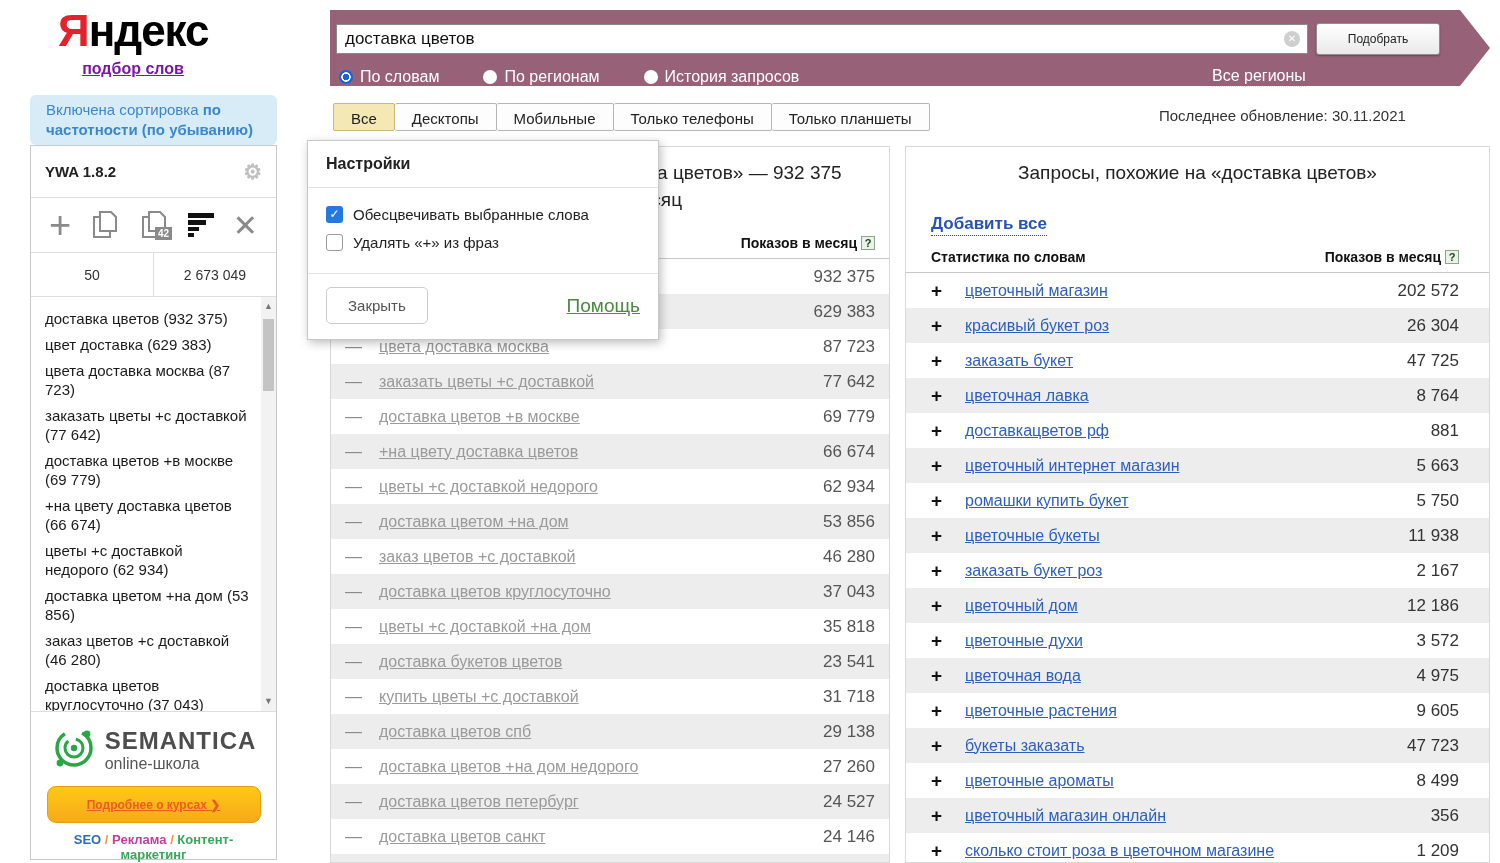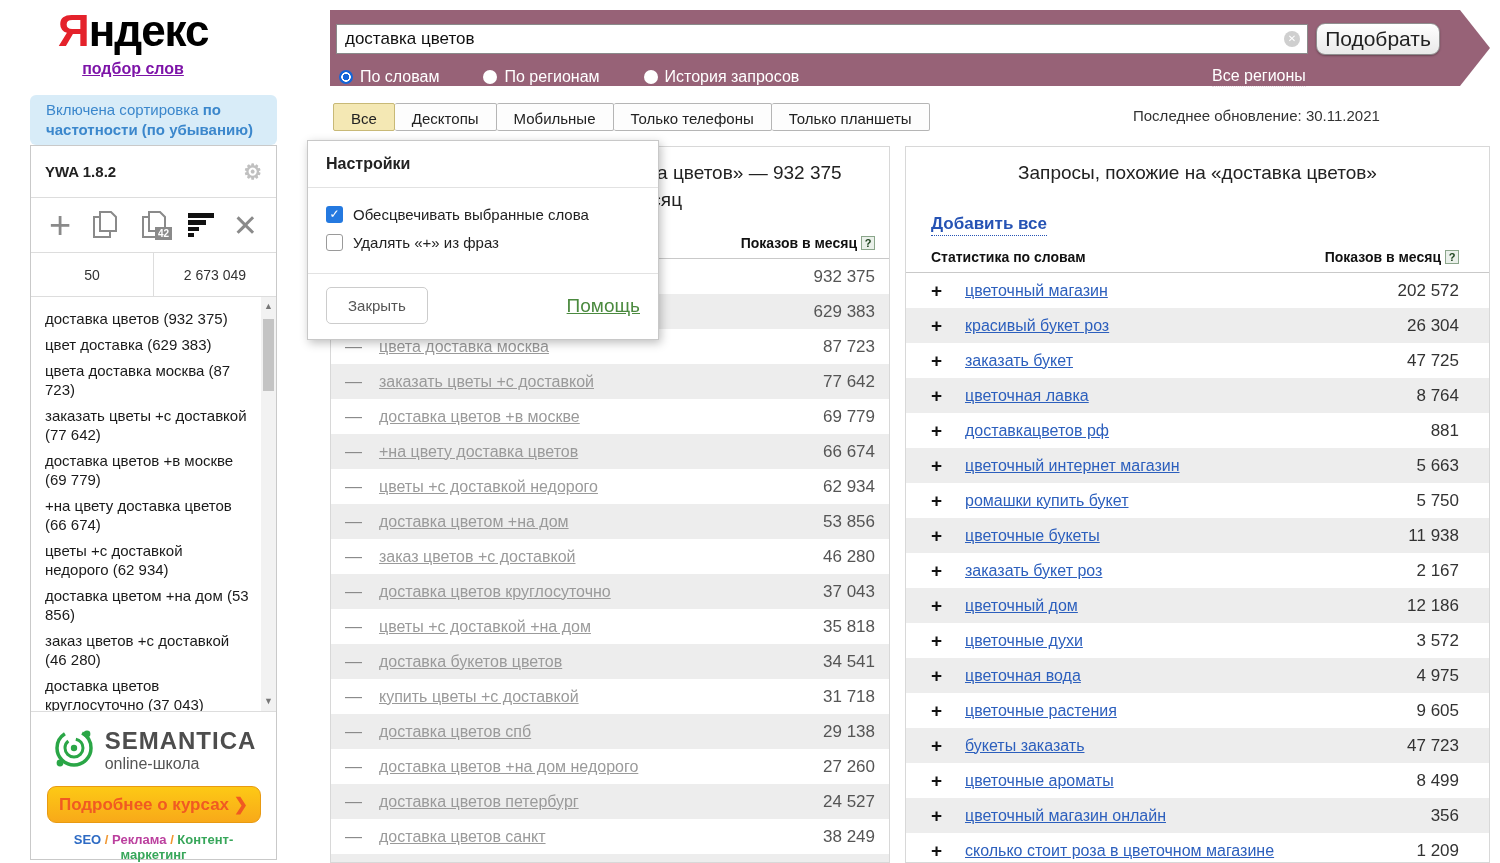--- a/index.html
+++ b/index.html
@@ -23,38 +23,38 @@
   
   .ribbon { position:absolute; left:330px; top:10px; width:1130px; height:76px; background:#976277; }
   .ribbon:after { content:""; position:absolute; right:-30px; top:0; width:0; height:0;
                   border-top:38px solid transparent; border-bottom:38px solid transparent; border-left:30px solid #976277; }
   .query-wrap { position:absolute; left:6px; top:14px; width:972px; height:30px; }
   .query-input { width:100%; height:100%; border:1px solid #8a8a8a; padding:0 30px 0 8px;
                  font-size:17px; font-family:"Liberation Sans",sans-serif; color:#111; }
   .clear-q { position:absolute; right:8px; top:7px; width:16px; height:16px; border-radius:50%;
              background:#cfcfcf; color:#fff; font-size:10px; line-height:16px; text-align:center; cursor:pointer; }
   .submit-btn { position:absolute; left:986px; top:13px; width:124px; height:32px;
-                background:linear-gradient(#ffffff,#e9e9e9); border:1px solid #8f8f8f; border-radius:9px;
-                font-size:21px; color:#222; font-family:"Liberation Sans",sans-serif; cursor:pointer;
+                background:linear-gradient(#ffffff,#e9e9e9); border:1px solid #8f8f8f; border-radius:3px;
+                font-size:12px; color:#222; font-family:"Liberation Sans",sans-serif; cursor:pointer;
                 box-shadow:0 1px 2px rgba(0,0,0,.3); }
   .radio-row { position:absolute; left:9px; top:58px; display:flex; gap:44px; color:#fff; font-size:16px; }
   .radio-item { display:flex; align-items:center; cursor:pointer; }
   .radio-dot { width:14px; height:14px; border-radius:50%; background:#fff; margin-right:7px; }
   .radio-item.selected .radio-dot {
     background:radial-gradient(circle at center, #1565d8 0 3px, #ffffff 3.5px 4.5px, #1565d8 5px 7px); }
   .regions-link { position:absolute; left:882px; top:57px; color:#fff; font-size:16px;
                   border-bottom:1px dotted #e9dce2; padding-bottom:1px; cursor:pointer; }
 
   
   .tabs { position:absolute; left:333px; top:103px; display:flex; }
   .tab { height:28px; line-height:26px; padding:2px 17px; background:#fdfdfd; border:1px solid #b5b5b5;
          border-left:none; font-size:15px; color:#222; border-radius:2px; cursor:pointer; }
   .tab:first-child { border-left:1px solid #b5b5b5; }
   .tab.active { background:#f4e8b4; border-color:#c8b977; }
-  .last-update { position:absolute; left:1133px; top:107px; font-size:15px; color:#333; }
+  .last-update { position:absolute; left:1159px; top:107px; font-size:15px; color:#333; }
 
   
   .ywa { position:absolute; left:30px; top:145px; width:247px; height:715px; border:1px solid #c9c9c9; background:#fff; }
   .ywa-header { height:52px; border-bottom:1px solid #ddd; display:flex; align-items:center; padding:0 14px;
                 font-weight:bold; font-size:15px; }
   .gear-icon { margin-left:auto; color:#c0c0c0; font-size:21px; cursor:pointer; }
   .ywa-icons { height:55px; border-bottom:1px solid #ddd; display:flex; align-items:center;
                justify-content:space-between; padding:0 18px; }
   .ic { color:#8a8a8a; cursor:pointer; display:flex; align-items:center; }
   .ic-plus { font-size:38px; font-weight:200; line-height:30px; }
@@ -71,22 +71,22 @@
   .sb-up { top:2px; } .sb-down { bottom:2px; }
   .sb-thumb { position:absolute; left:2px; top:22px; width:11px; height:72px; background:#c4c4c4; cursor:grab; }
 
   
   .ad { height:155px; padding:12px 12px 0; }
   .ad-top { display:flex; align-items:center; gap:8px; justify-content:center; }
   .ad-text .ad-name { font-size:24px; font-weight:bold; color:#4d4d4d; letter-spacing:1px; }
   .ad-text .ad-sub { font-size:16px; color:#555; }
   .ad-cta { display:block; width:214px; height:37px; margin:10px auto 8px;
             background:linear-gradient(#fdc915,#f8a919); border:1px solid #e89a12; border-radius:9px;
-            color:#f05a22; font-weight:bold; font-size:17px; font-family:"Liberation Sans",sans-serif;
-            cursor:pointer; }
+            color:#f05a22; font-weight:bold; font-size:12px; font-family:"Liberation Sans",sans-serif;
+            cursor:pointer;text-decoration:underline; }
   .ad-links { text-align:center; margin-top:9px; font-size:13px; font-weight:bold; }
   .ad-links .sep { color:#f0962f; }
   .ad-seo { color:#2e6bc4; } .ad-adv { color:#bb3f9e; } .ad-content { color:#37a65a; }
 
   
   .panel { position:absolute; top:146px; background:#fff; border:1px solid #d8d8d8; overflow:hidden; }
   .mid-panel { left:330px; width:560px; height:717px; }
   .mid-title { margin:12px 20px 0; text-align:center; font-size:19px; line-height:27px; color:#222; }
   .thead { display:flex; justify-content:space-between; align-items:flex-end; border-bottom:1px solid #c9c9c9;
            font-weight:bold; font-size:14px; color:#111; }
@@ -320,21 +320,21 @@
 
       <div class="mrow">
         <span class="minus-ic">—</span>
         <a class="mlink">цветы +с доставкой +на дом</a>
         <span class="mval">35 818</span>
       </div>
 
       <div class="mrow alt">
         <span class="minus-ic">—</span>
         <a class="mlink">доставка букетов цветов</a>
-        <span class="mval">34 541</span>
+        <span class="mval">23 541</span>
       </div>
 
       <div class="mrow">
         <span class="minus-ic">—</span>
         <a class="mlink">купить цветы +с доставкой</a>
         <span class="mval">31 718</span>
       </div>
 
       <div class="mrow alt">
         <span class="minus-ic">—</span>
@@ -350,21 +350,21 @@
 
       <div class="mrow alt">
         <span class="minus-ic">—</span>
         <a class="mlink">доставка цветов петербург</a>
         <span class="mval">24 527</span>
       </div>
 
       <div class="mrow">
         <span class="minus-ic">—</span>
         <a class="mlink">доставка цветов санкт</a>
-        <span class="mval">38 249</span>
+        <span class="mval">24 146</span>
       </div>
     </div>
   <div class="partial-row"></div>
 </div>
 
 <div class="panel right-panel">
   <div class="right-title">Запросы, похожие на «доставка цветов»</div>
   <a class="add-all">Добавить все</a>
   <div class="thead">
     <span>Статистика по словам</span>

